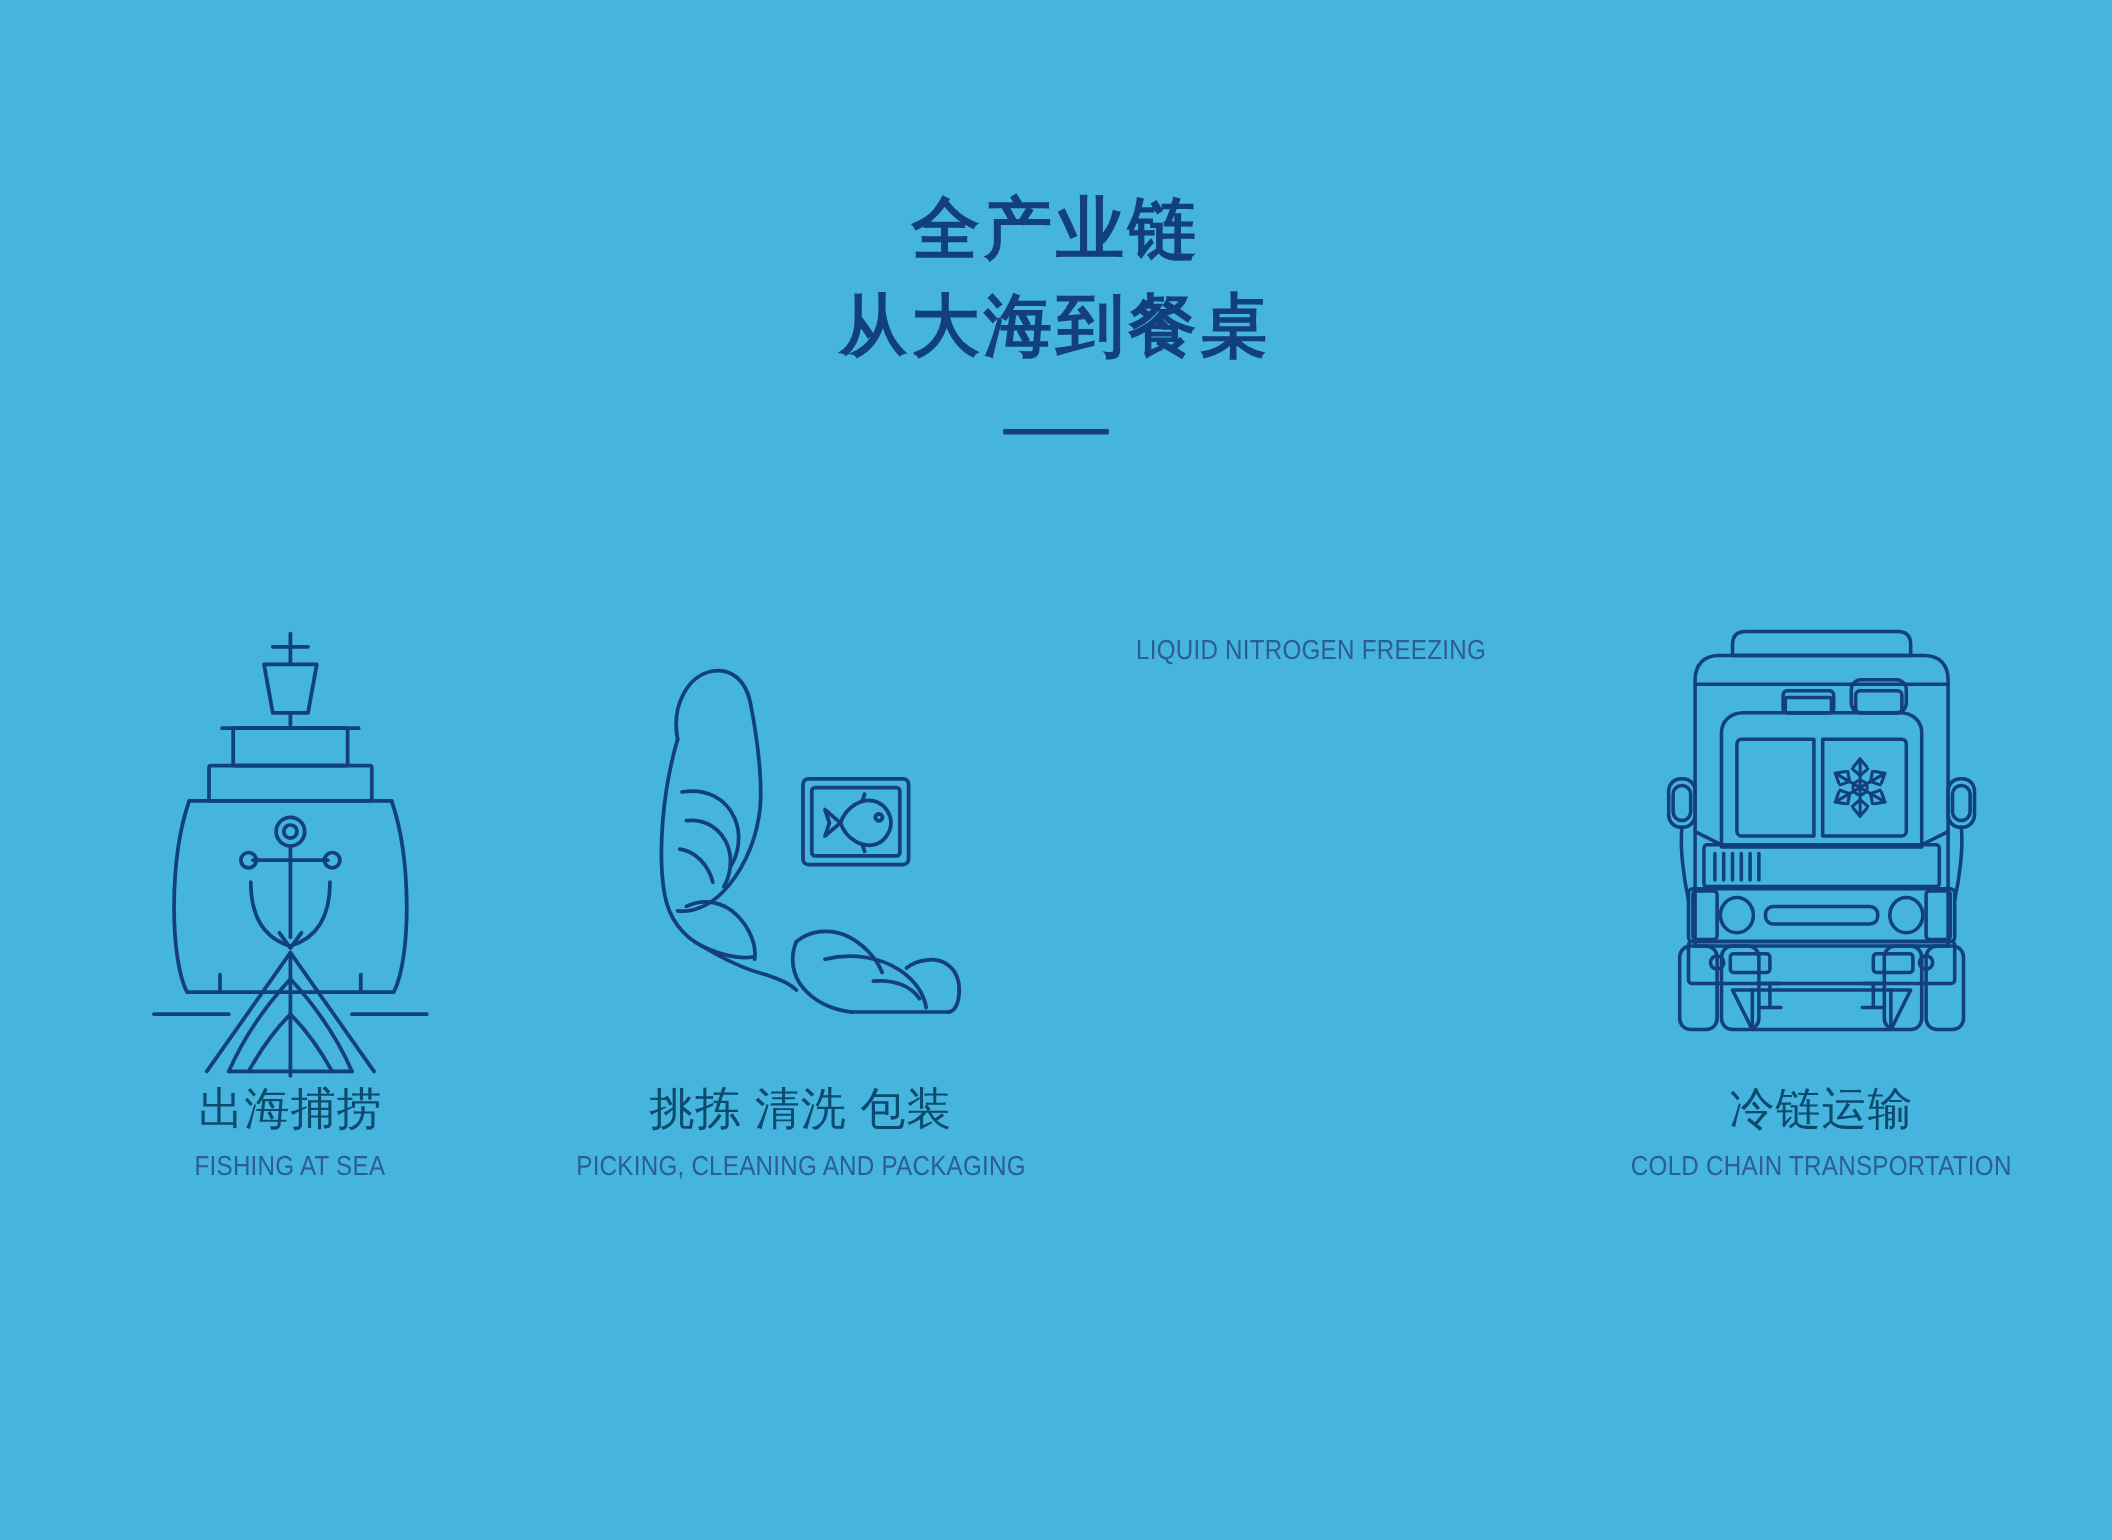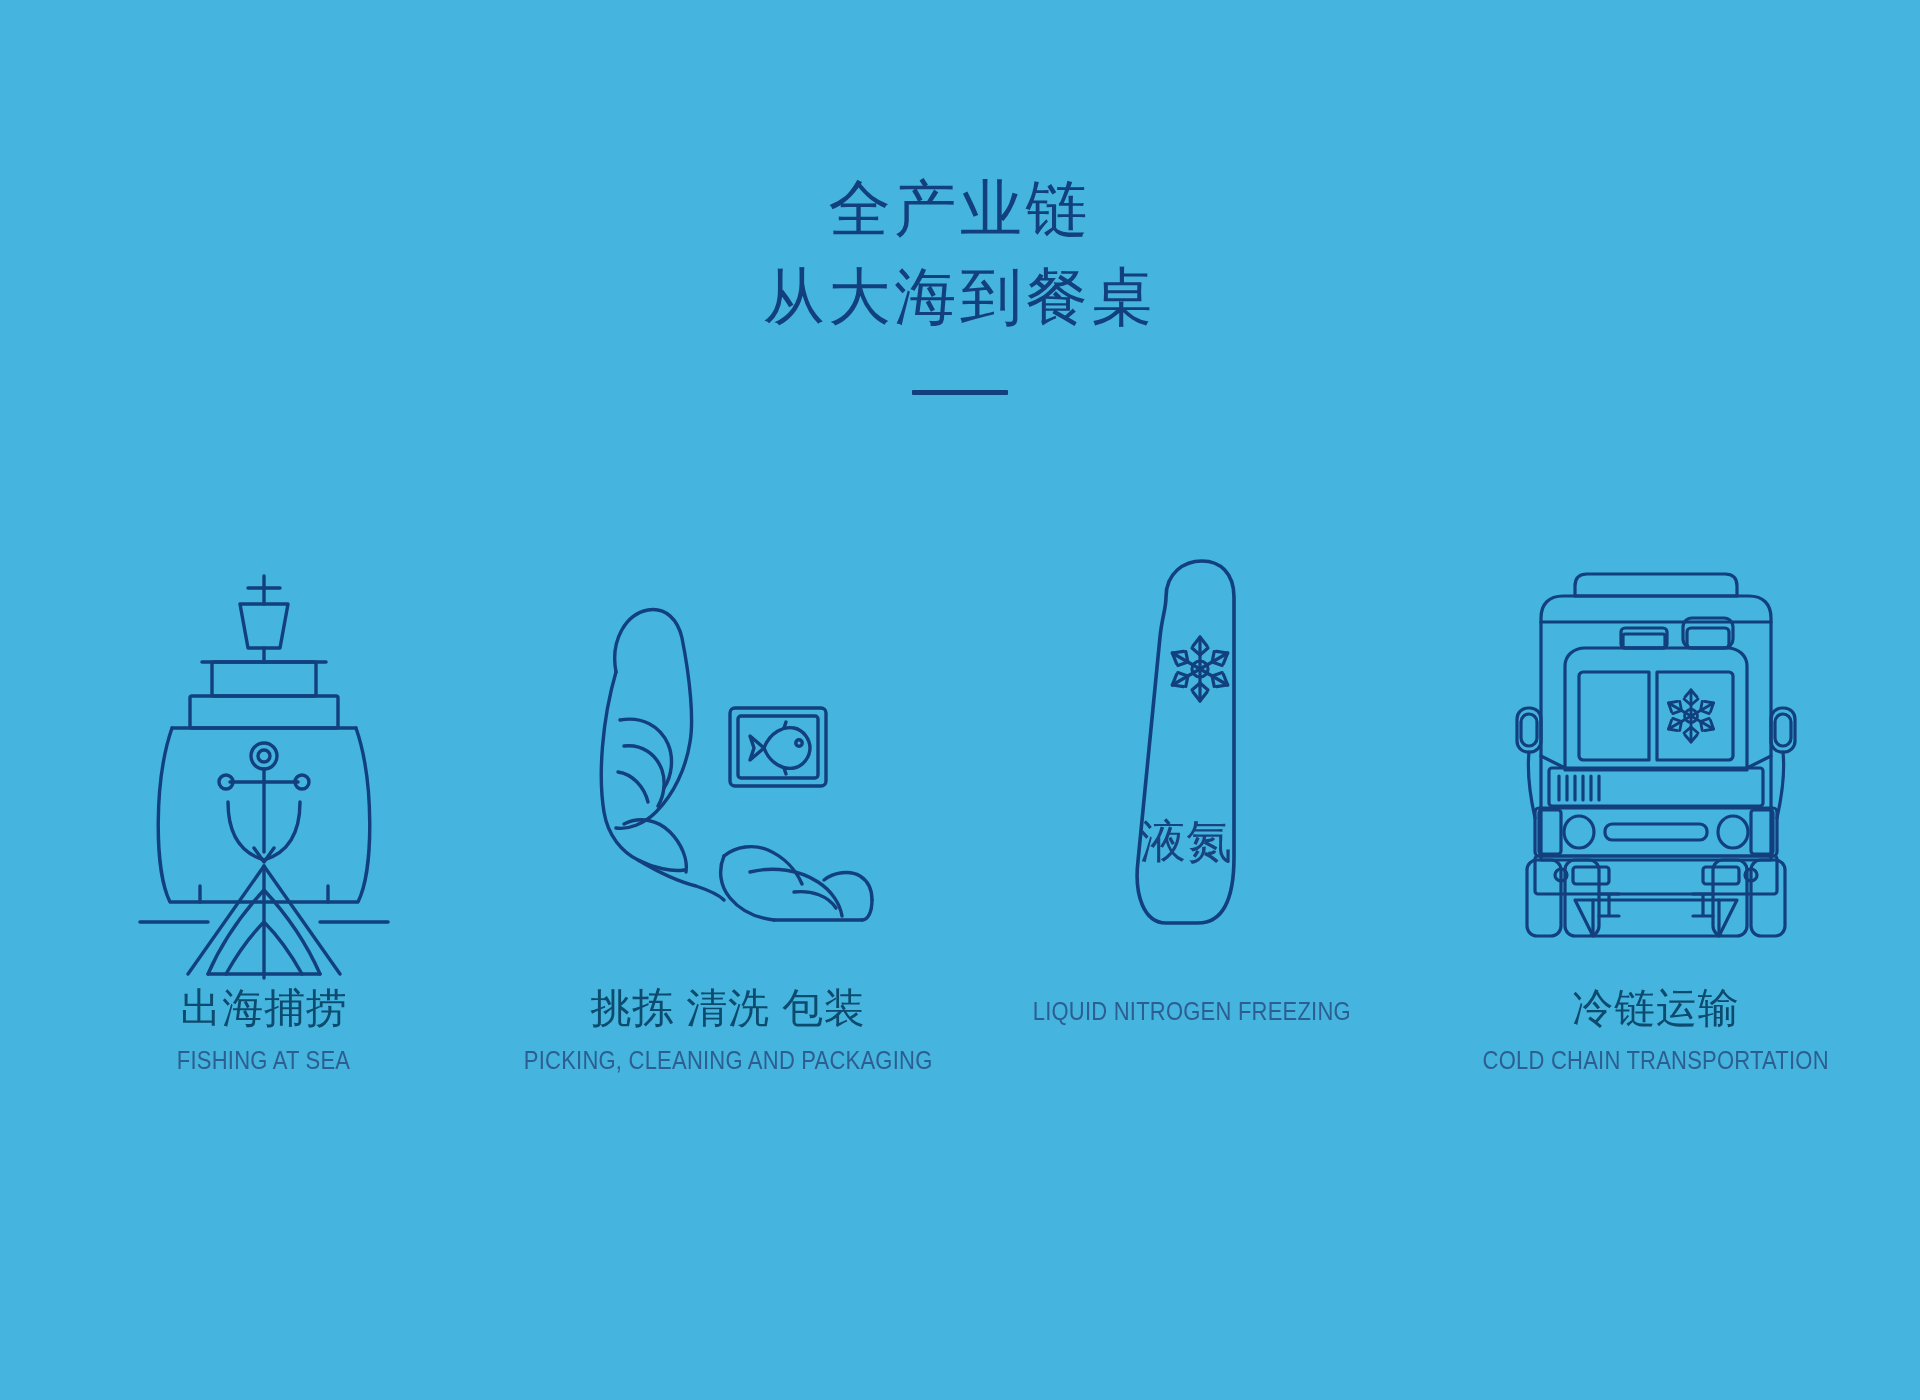--- a/index.html
+++ b/index.html
@@ -18,21 +18,21 @@
 
   
   .title-block {
     position:absolute;
     left:0; right:0; top:178px;
     text-align:center;
   }
   .title-line {
     font-family:"Liberation Serif", serif;
     color:#123f7d;
-    font-weight:400;
+    font-weight:700;
     letter-spacing:.06em;
     line-height:1.0;
   }
   .title-line-1 { font-size:62px; }
   .title-line-2 { font-size:62px; margin-top:26px; }
   .title-rule {
     width:96px; height:5px;
     background:#123f7d;
     margin:62px auto 0 auto;
     border-radius:1px;
@@ -179,52 +179,20 @@
           <path d="M206 148 L208 142 M206 188 L208 194"></path>
         </svg>
       </div>
       <div class="step-labels">
         <div class="label-cn">挑拣 清洗 包装</div>
         <div class="label-en">PICKING, CLEANING AND PACKAGING</div>
       </div>
     </div>
 
     <div class="step">
-      <div class="icon-wrap">
-        <svg width="140" height="386" viewBox="0 0 140 386" fill="none" stroke="#123f7d" stroke-width="3.6" stroke-linecap="round" stroke-linejoin="round">
-
-          <path d="M44 40 C44 16 62 4 80 4 C98 4 112 16 112 40
-                   L112 300
-                   C112 336 104 366 76 366
-                   L44 366
-                   C22 366 12 338 16 304
-                   L38 80 C40 60 44 52 44 40 Z"></path>
-
-          <g transform="translate(78,112)" stroke-width="3.2">
-            <g>
-              <line x1="0" y1="-32" x2="0" y2="32"></line>
-              <path d="M0 -32 L-7 -23 M0 -32 L7 -23 M0 32 L-7 23 M0 32 L7 23"></path>
-              <path d="M0 -14 L-8 -21 M0 -14 L8 -21 M0 14 L-8 21 M0 14 L8 21"></path>
-            </g>
-            <g transform="rotate(60)">
-              <line x1="0" y1="-32" x2="0" y2="32"></line>
-              <path d="M0 -32 L-7 -23 M0 -32 L7 -23 M0 32 L-7 23 M0 32 L7 23"></path>
-              <path d="M0 -14 L-8 -21 M0 -14 L8 -21 M0 14 L-8 21 M0 14 L8 21"></path>
-            </g>
-            <g transform="rotate(120)">
-              <line x1="0" y1="-32" x2="0" y2="32"></line>
-              <path d="M0 -32 L-7 -23 M0 -32 L7 -23 M0 32 L-7 23 M0 32 L7 23"></path>
-              <path d="M0 -14 L-8 -21 M0 -14 L8 -21 M0 14 L-8 21 M0 14 L8 21"></path>
-            </g>
-            <circle cx="0" cy="0" r="8"></circle>
-          </g>
-
-          <text x="64" y="300" text-anchor="middle" font-family="Liberation Sans, sans-serif" font-size="46" fill="#17437f" stroke="none">液氮</text>
-        </svg>
-      </div>
       <div class="step-labels">
         <div class="label-en">LIQUID NITROGEN FREEZING</div>
       </div>
     </div>
 
     <div class="step">
       <div class="icon-wrap">
         <svg width="286" height="380" viewBox="0 0 286 380" fill="none" stroke="#123f7d" stroke-width="3.2" stroke-linecap="round" stroke-linejoin="round">
 
           <path d="M62 26 C62 18 66 14 74 14 H212 C220 14 224 18 224 26 L224 36 H62 Z"></path>

